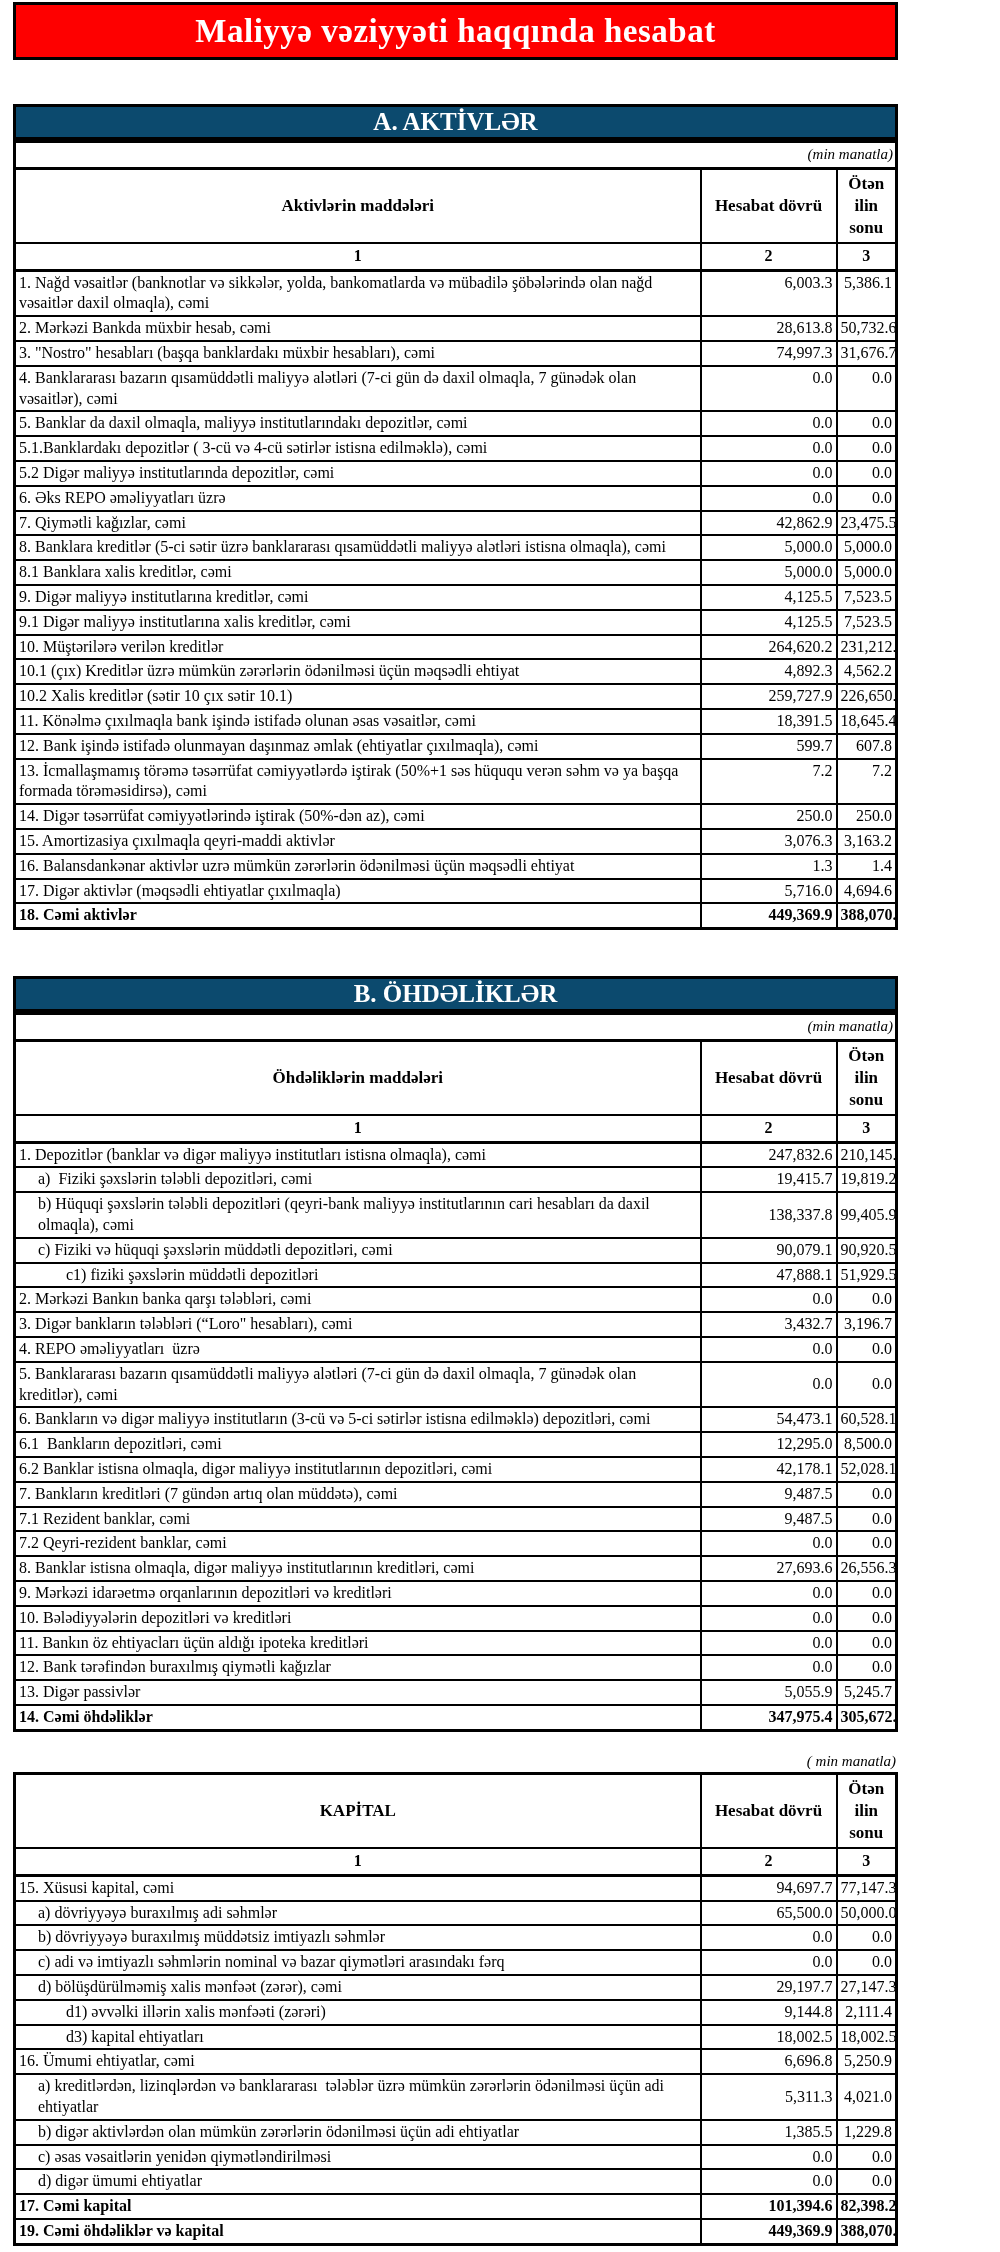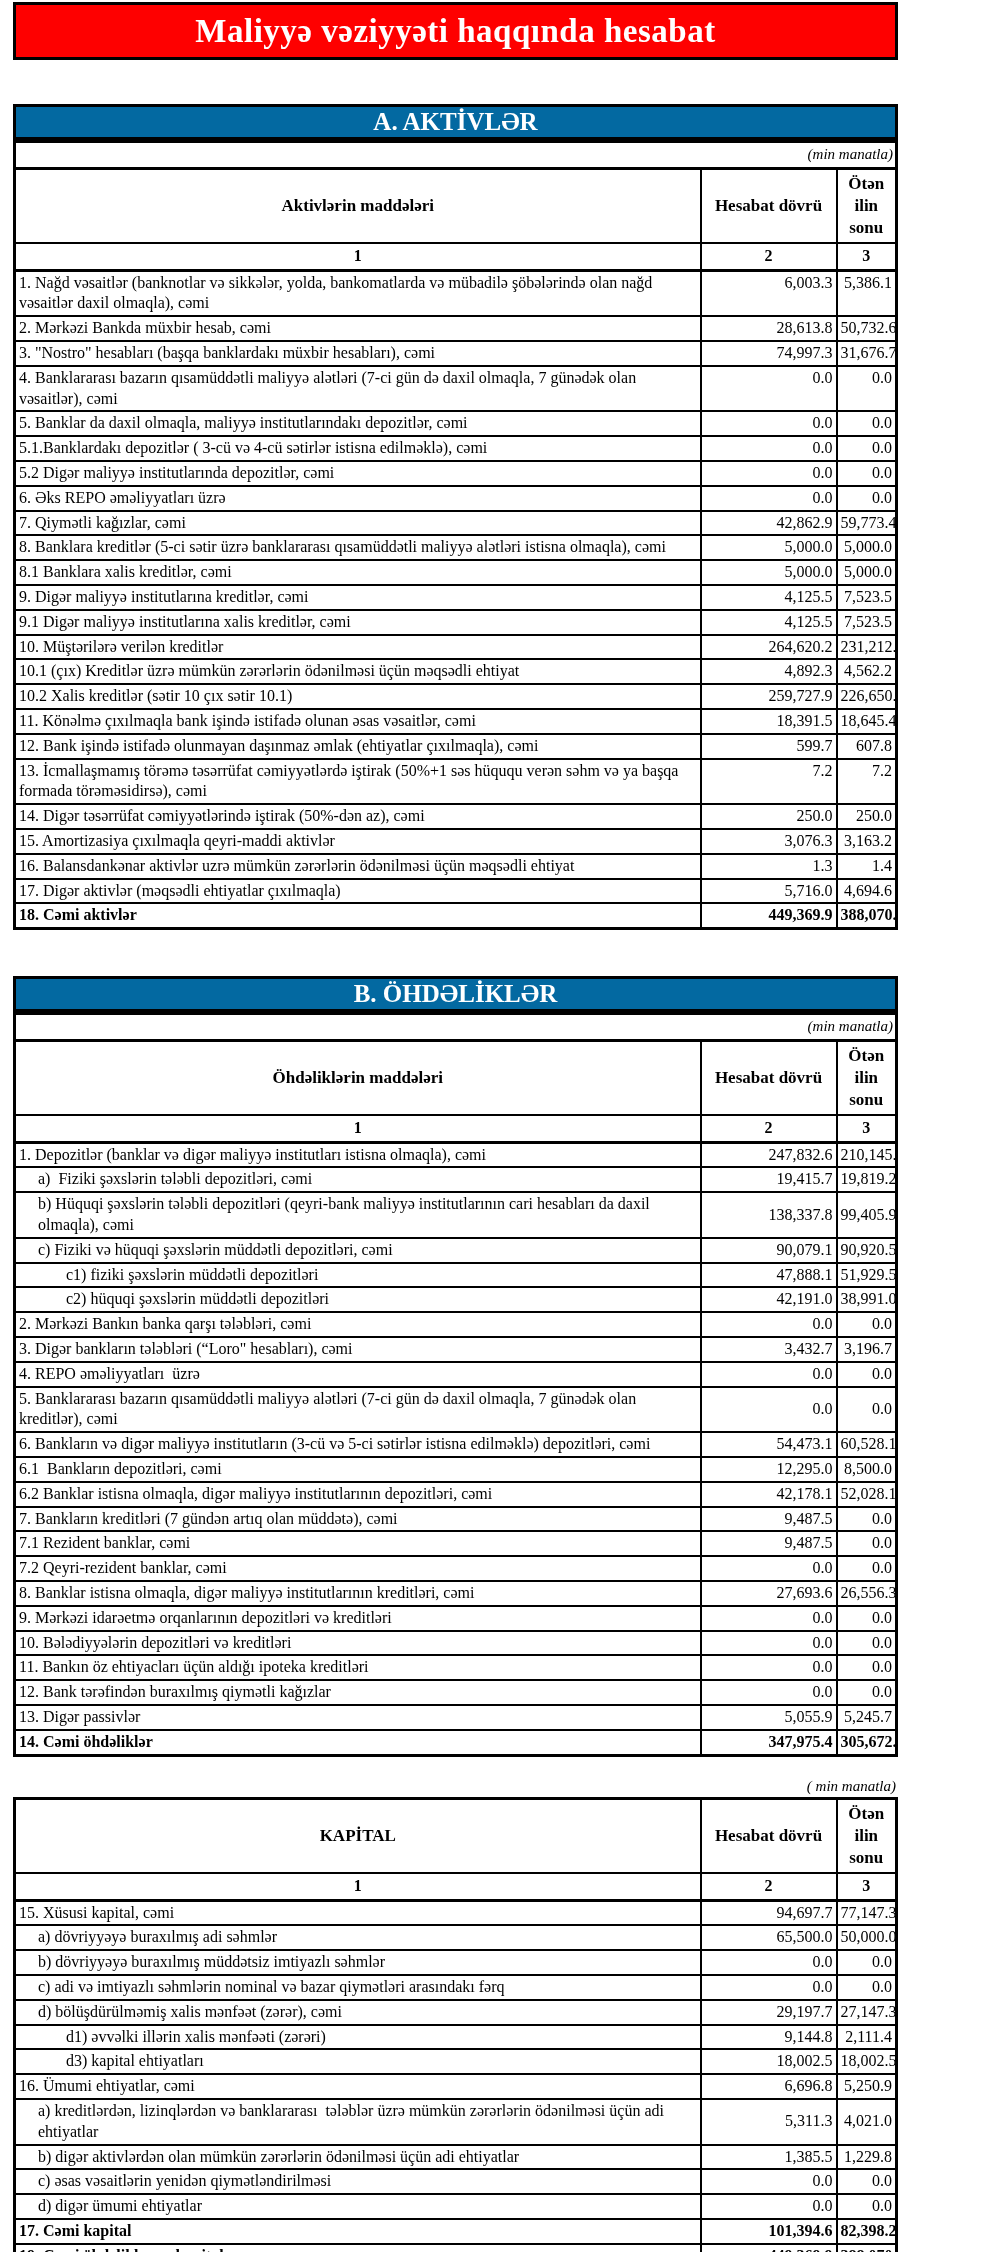--- a/index.html
+++ b/index.html
@@ -9,21 +9,21 @@
   
   .title-bar {
     background:#fe0000; border:3px solid #000;
     height:52px; display:flex; align-items:center; justify-content:center;
     margin-bottom:44px; box-sizing:content-box;
   }
   .title-bar .title-text { color:#fff; font-weight:bold; font-size:33px; letter-spacing:0.5px; }
 
   
   .section-bar {
-    background:#0369a1; border:3px solid #000;
+    background:#0c4a6e; border:3px solid #000;
     height:30px; display:flex; align-items:center; justify-content:center;
   }
   .section-bar .bar-text { color:#fff; font-weight:bold; font-size:25px; }
 
   .section-b { margin-top:46px; }
   .section-c { margin-top:20px; }
   .section-c .section-bar { border-width:2px; height:31px; }
 
   
   table { border-collapse:collapse; width:100%; table-layout:fixed; border:3px solid #000; }
@@ -120,21 +120,21 @@
             <td class="val">0.0</td>
           </tr>
           <tr>
             <td class="label">6. Əks REPO əməliyyatları üzrə</td>
             <td class="val">0.0</td>
             <td class="val">0.0</td>
           </tr>
           <tr>
             <td class="label">7. Qiymətli kağızlar, cəmi</td>
             <td class="val">42,862.9</td>
-            <td class="val">59,773.4</td>
+            <td class="val">23,475.5</td>
           </tr>
           <tr>
             <td class="label">8. Banklara kreditlər (5-ci sətir üzrə banklararası qısamüddətli maliyyə alətləri istisna olmaqla), cəmi</td>
             <td class="val">5,000.0</td>
             <td class="val">5,000.0</td>
           </tr>
           <tr>
             <td class="label">8.1 Banklara xalis kreditlər, cəmi</td>
             <td class="val">5,000.0</td>
             <td class="val">5,000.0</td>
@@ -253,25 +253,20 @@
             <td class="label ind1">c) Fiziki və hüquqi şəxslərin müddətli depozitləri, cəmi</td>
             <td class="val">90,079.1</td>
             <td class="val">90,920.5</td>
           </tr>
           <tr>
             <td class="label ind2">c1) fiziki şəxslərin müddətli depozitləri</td>
             <td class="val">47,888.1</td>
             <td class="val">51,929.5</td>
           </tr>
           <tr>
-            <td class="label ind2">c2) hüquqi şəxslərin müddətli depozitləri</td>
-            <td class="val">42,191.0</td>
-            <td class="val">38,991.0</td>
-          </tr>
-          <tr>
             <td class="label">2. Mərkəzi Bankın banka qarşı tələbləri, cəmi</td>
             <td class="val">0.0</td>
             <td class="val">0.0</td>
           </tr>
           <tr>
             <td class="label">3. Digər bankların tələbləri (“Loro" hesabları), cəmi</td>
             <td class="val">3,432.7</td>
             <td class="val">3,196.7</td>
           </tr>
           <tr>

